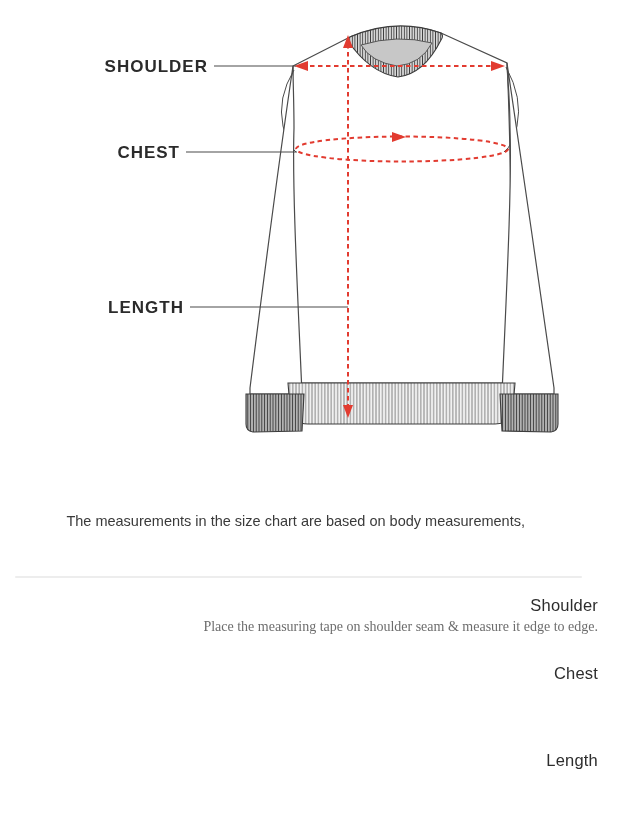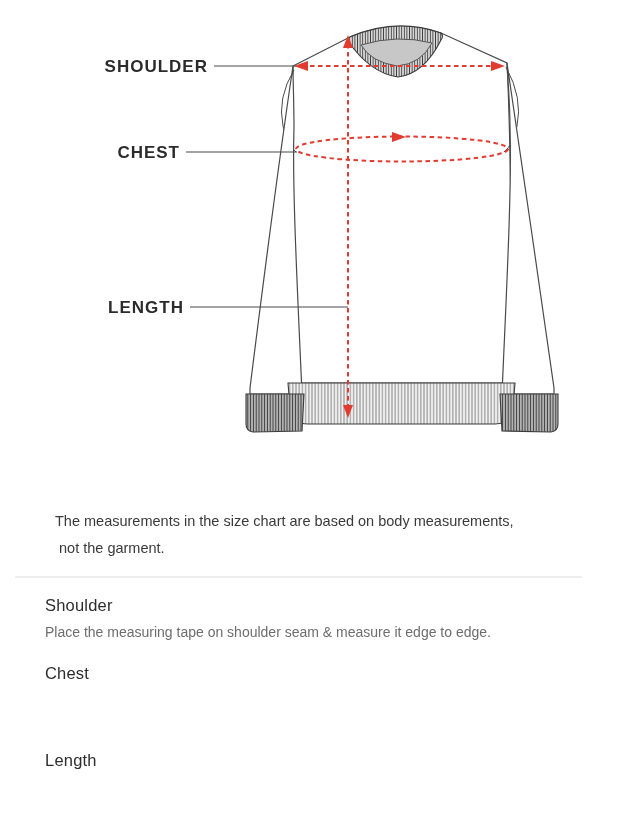--- a/index.html
+++ b/index.html
@@ -3,20 +3,21 @@
 <meta charset="utf-8">
 <style>
   * { margin:0; padding:0; box-sizing:border-box; }
   html,body { background:#ffffff; }
   body { font-family:"Liberation Sans","DejaVu Sans",sans-serif; }
   .canvas {
     position:relative;
     width:638px; height:827px;
     background:#ffffff;
     overflow:hidden;
+    text-align:right;
   }
   .diagram-svg { position:absolute; left:0; top:0; }
 
   
   .garment { fill:#ffffff; stroke:#4a4a4a; stroke-width:1.2; }
   .seam    { fill:none; stroke:#4a4a4a; stroke-width:1; }
   .band    { stroke:#3c3c3c; stroke-width:1.1; }
   .lens    { stroke:#4a4a4a; stroke-width:0.9; }
 
   
@@ -29,21 +30,21 @@
          font-size:17px; font-weight:600; letter-spacing:1px; fill:#2b2b2b; }
 
   
   .intro { position:absolute; left:45px; top:508px; width:480px;
            font-size:14.5px; line-height:27px; color:#3a3a3a; }
   .intro span { display:block; white-space:pre;margin-left:10px; }
   .divider { position:absolute; left:15px; top:576px; width:567px; height:2px;
              border-radius:1px; }
   .sec { position:absolute; left:45px; width:553px; }
   .sec h3 { font-size:16.5px; font-weight:400; color:#2d2d2d; letter-spacing:0.2px; }
-  .sec p  { margin-top:5px; font-size:14px; line-height:24px; color:#6d6d6d; }
+  .sec p  { font-size:14px; line-height:24px; color:#6d6d6d;font-family:Liberation Serif, serif; }
   .sec-shoulder { top:596px; }
   .sec-chest    { top:664px; }
   .sec-length   { top:751px; }
 </style>
 </head>
 <body>
 
 <div class="canvas">
 
   <svg class="diagram-svg" width="638" height="470" viewBox="0 0 638 470">
@@ -101,21 +102,20 @@
     <line class="callout-line" x1="186" y1="152" x2="297" y2="152"></line>
     <line class="callout-line" x1="190" y1="307" x2="348" y2="307"></line>
 
     <text class="lbl" x="208" y="72" text-anchor="end">SHOULDER</text>
     <text class="lbl" x="180" y="158" text-anchor="end">CHEST</text>
     <text class="lbl" x="184" y="313" text-anchor="end">LENGTH</text>
   </svg>
 
   <div class="intro">
     <span>The measurements in the size chart are based on body measurements,</span>
-    <span> not the garment.</span>
   </div>
 
   <div class="divider" style="background:#ededed;"></div>
 
   <div class="sec sec-shoulder">
     <h3>Shoulder</h3>
     <p>Place the measuring tape on shoulder seam &amp; measure it edge to edge.</p>
   </div>
 
   <div class="sec sec-chest">

